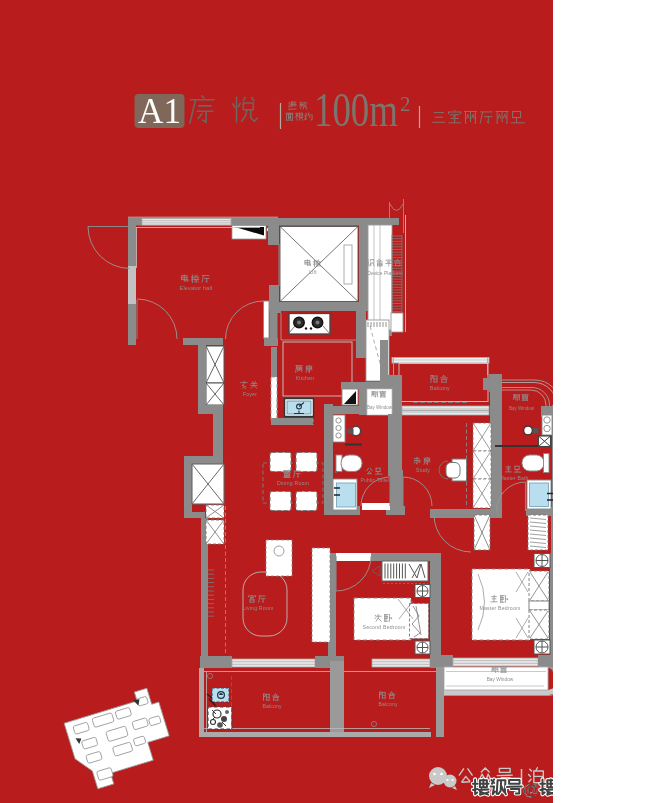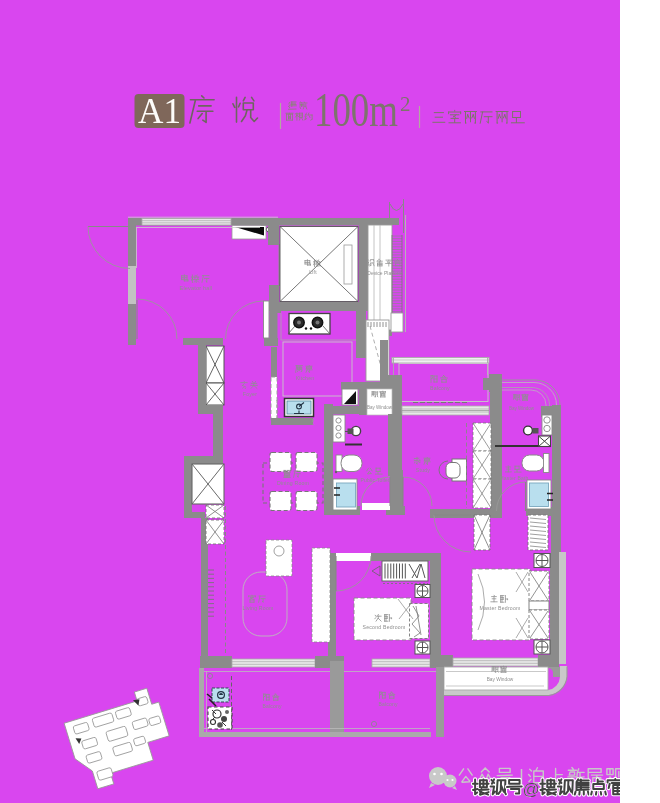--- a/index.html
+++ b/index.html
@@ -1,15 +1,15 @@
 <!DOCTYPE html>
 <html><head><meta charset="utf-8">
 <style>
 html,body{margin:0;padding:0;background:#ffffff;}
-#page{width:620px;height:803px;position:relative;overflow:hidden;background:#d946ef;font-family:"Liberation Sans",sans-serif;text-decoration:underline;}
+#page{width:553px;height:803px;position:relative;overflow:hidden;background:#b91c1c;font-family:"Liberation Sans",sans-serif;text-decoration:underline;}
 </style></head>
 <body>
 
 <div id="page">
 <svg width="660" height="803" viewBox="0 0 660 803" xmlns="http://www.w3.org/2000/svg">
 
 <g>
         <rect x="134.5" y="94" width="50" height="34" fill="#7f675a" stroke="#7f675a" stroke-width="0" rx="4"></rect>
         <text x="159.5" y="123" font-family="Liberation Serif, serif" font-size="35" fill="#fdfcfa" text-anchor="middle" textLength="43" lengthAdjust="spacingAndGlyphs">A1</text>
       </g>

